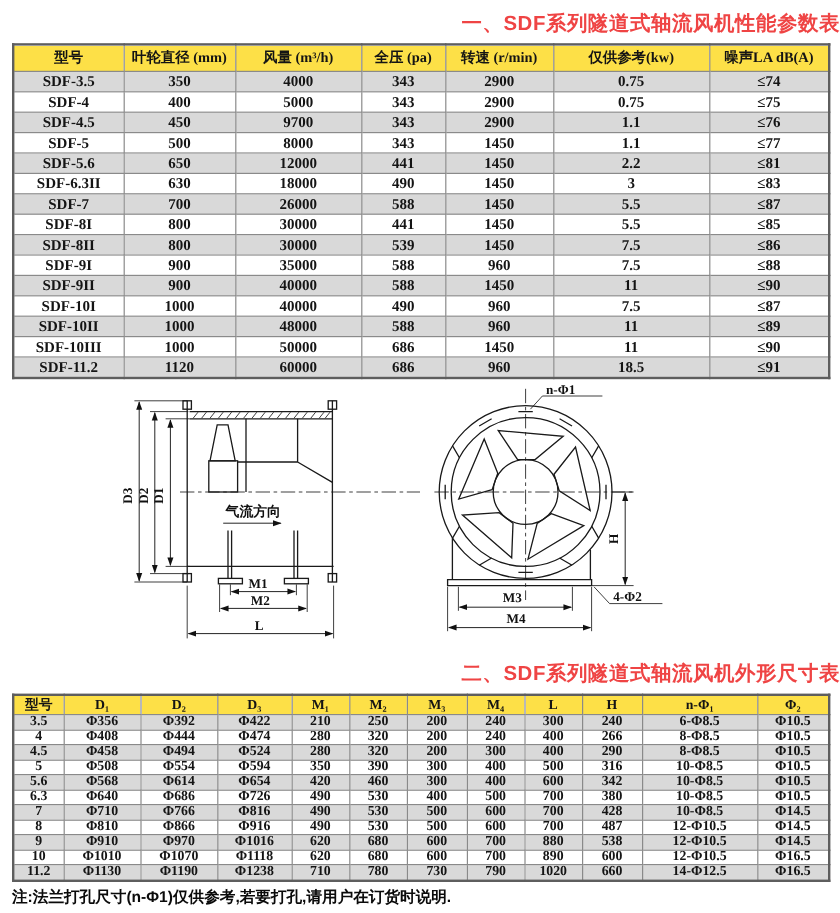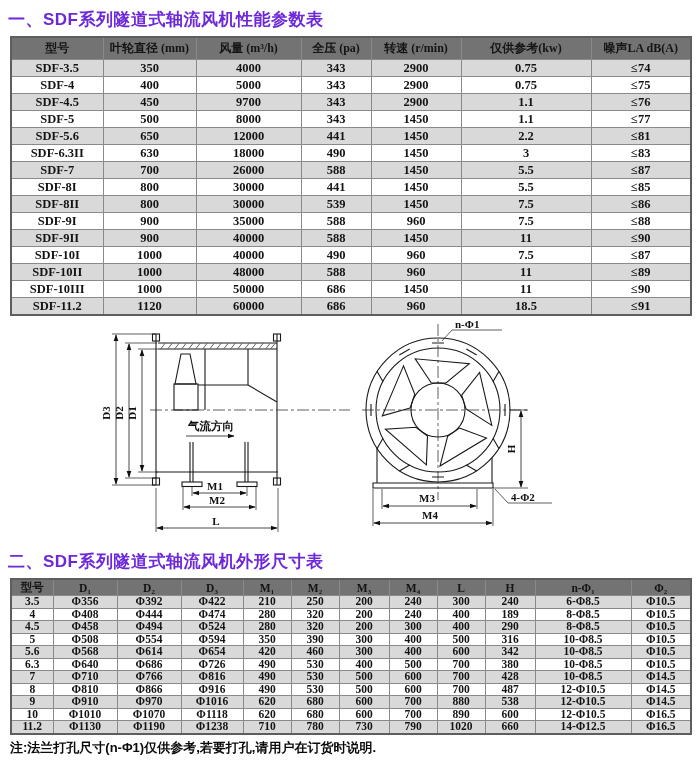--- a/index.html
+++ b/index.html
@@ -1,22 +1,22 @@
 <!DOCTYPE html>
 <html><head>
 <meta charset="utf-8">
 <style>
   html,body{margin:0;padding:0;background:#ffffff;}
   body{width:700px;color:#141414;font-family:"Liberation Sans","DejaVu Sans",sans-serif;}
-  .section-title{font-weight:bold;font-size:17px;margin:8px 0 5px 8px;letter-spacing:0.5px;color:#6d28d9;}
+  .section-title{font-weight:bold;font-size:17px;margin:8px 0 5px 8px;letter-spacing:0.5px;color:#ef4444;text-align:right;}
   table{border-collapse:collapse;margin-left:10px;width:680px;table-layout:fixed;
         font-family:"Liberation Serif","DejaVu Serif",serif;font-weight:bold;text-align:center;
         border:2px solid #5e5e5e;}
   th,td{border:1px solid #8a8a8a;overflow:hidden;white-space:nowrap;}
-  thead th{background:#737373;}
+  thead th{background:#fde047;}
   tbody tr:nth-child(odd){background:#d9d9d9;}
   tbody tr:nth-child(even){background:#ffffff;}
   .perf{font-size:12.5px;}
   .perf th{height:21px;font-size:12px;padding:0 1px;}
   .perf td{height:16px;line-height:16px;padding:0;}
   .dim{font-size:11.5px;}
   .dim th{height:13px;padding:0;font-size:11.5px;}
   .dim td{height:11.5px;line-height:11.5px;padding:0;}
   .note{font-size:13px;font-weight:bold;margin:4px 0 0 10px;color:#0a0a0a;}
   .drawing{display:block;margin-top:2px;}
@@ -346,21 +346,21 @@
         <tr>
           <td>4</td>
           <td>Φ408</td>
           <td>Φ444</td>
           <td>Φ474</td>
           <td>280</td>
           <td>320</td>
           <td>200</td>
           <td>240</td>
           <td>400</td>
-          <td>189</td>
+          <td>266</td>
           <td>8-Φ8.5</td>
           <td>Φ10.5</td>
         </tr>
         <tr>
           <td>4.5</td>
           <td>Φ458</td>
           <td>Φ494</td>
           <td>Φ524</td>
           <td>280</td>
           <td>320</td>

